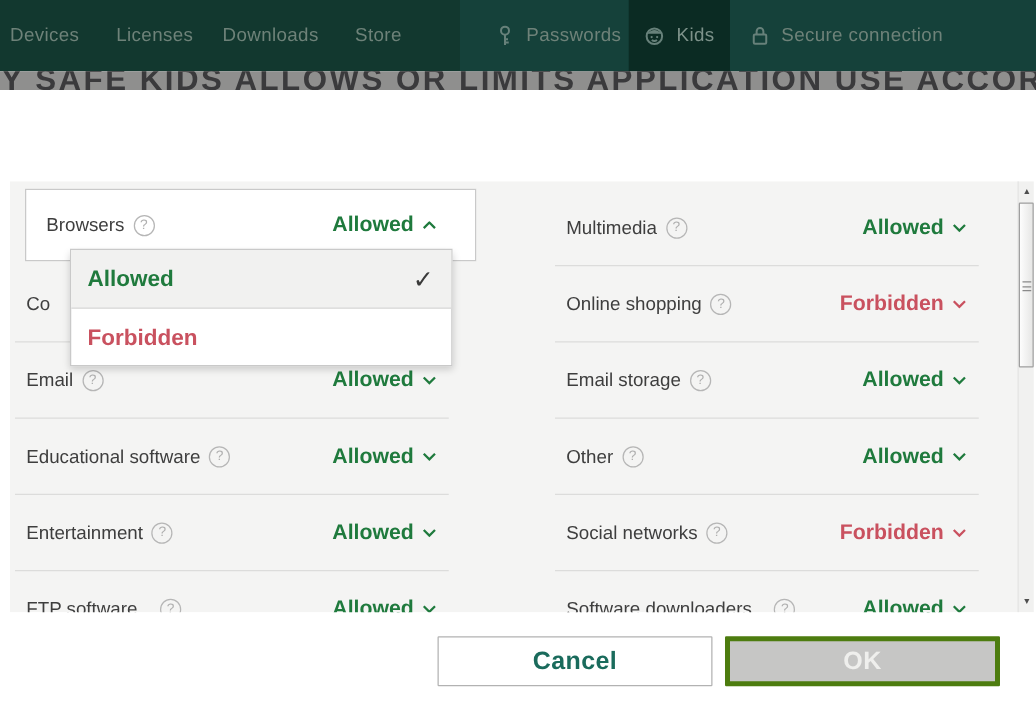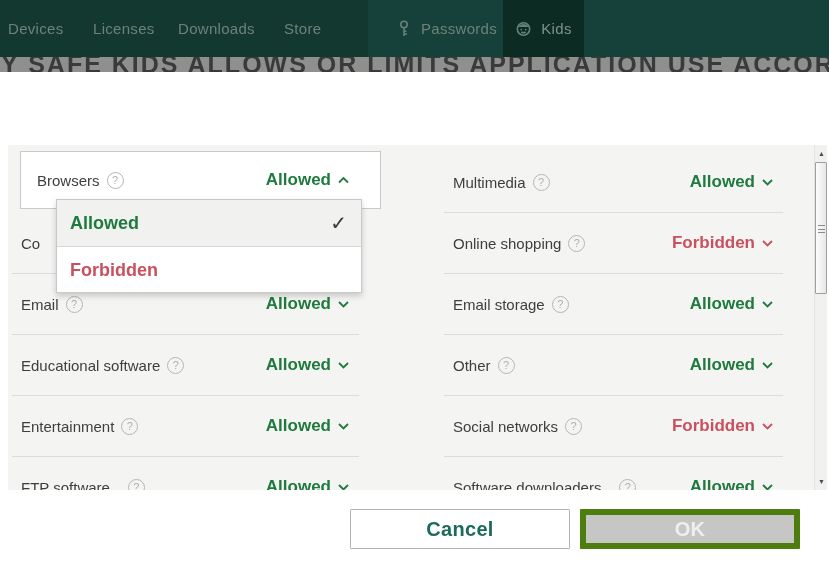--- a/index.html
+++ b/index.html
@@ -77,21 +77,21 @@
   .grip { position:absolute; left:2px; top:62px; width:7px; height:8px;
     border-top:1px solid #8a8a8a; border-bottom:1px solid #8a8a8a; }
   .grip:before { content:""; position:absolute; left:0; top:3px; width:7px; border-top:1px solid #8a8a8a; }
 
   
   .footer { position:absolute; top:490px; left:0; width:829px; height:77px; background:#fff; }
   .btn { position:absolute; top:19px; width:220px; height:40px; display:flex; align-items:center;
     justify-content:center; font-size:20px; font-weight:bold; letter-spacing:.3px; cursor:pointer;
     border-radius:1px; }
   .btn-cancel { left:350px; background:#fff; border:1px solid #b2b2b2; color:#1a6b5c; }
-  .btn-ok { left:580px; background:#c6c6c5; border:6px solid #4d7c0f; color:#efefed; cursor:default; }
+  .btn-ok { left:580px; background:#c6c6c5; border:4px solid #4d7c0f; color:#efefed; cursor:default; }
 </style>
 </head>
 <body>
 
 <div class="screen">
 
   <div class="nav">
     <div class="nav-right-panel"></div>
 
     <div class="nav-item" style="left:8px">
@@ -123,20 +123,29 @@
             <circle cx="8.5" cy="9" r="6.2"></circle>
             <path d="M2.8 7 Q8.5 1 14.2 7" fill="#67817a" stroke="none"></path>
             <circle cx="6.3" cy="9.6" r="0.9" fill="#67817a" stroke="none"></circle>
             <circle cx="10.7" cy="9.6" r="0.9" fill="#67817a" stroke="none"></circle>
             <path d="M6.4 12 Q8.5 13.6 10.6 12"></path>
           </svg>
       </span>
       <span>Kids</span>
       </div>
 
+    <div class="nav-item" style="left:600px">
+      <span class="nav-icon">
+        <svg width="16" height="17" viewBox="0 0 16 17">
+            <rect x="3" y="7.5" width="10" height="7.5" rx="1"></rect>
+            <path d="M5.3 7.5 V5 a2.7 2.7 0 0 1 5.4 0 V7.5"></path>
+          </svg>
+      </span>
+      <span>Secure connection</span>
+      </div>
   </div>
 
   <div class="bg-strip">
     <div class="bg-text">Y SAFE KIDS ALLOWS OR LIMITS APPLICATION USE ACCORDING TO THE FOLLO</div>
   </div>
 
   <div class="modal-header">
     <div class="modal-title">APPLICATION CATEGORIES</div>
     <div class="close-btn">
       <svg width="19" height="19" viewBox="0 0 19 19" fill="none">

